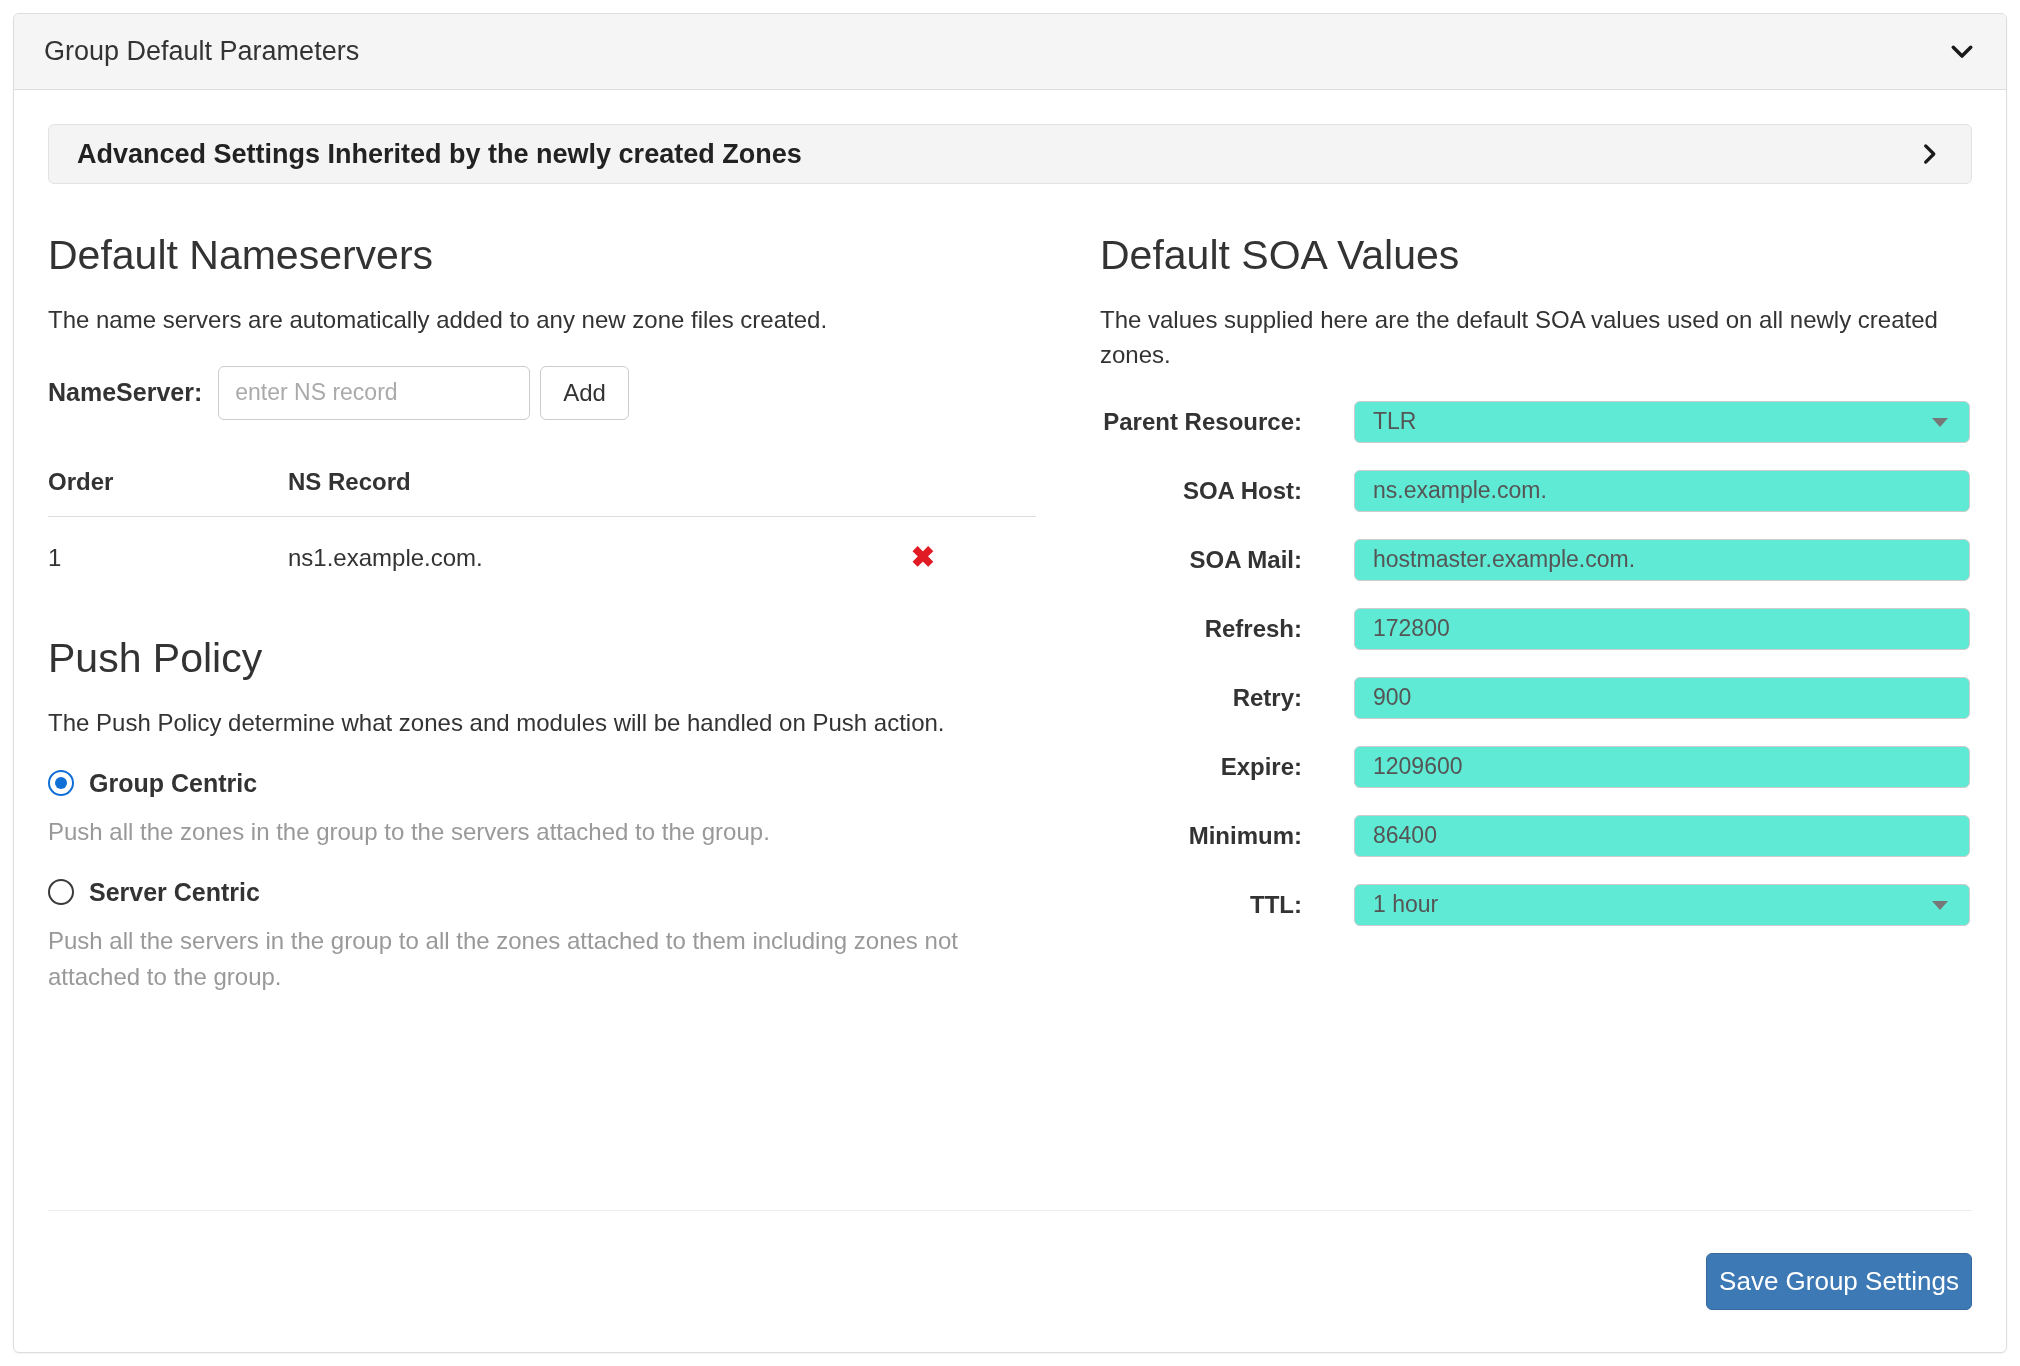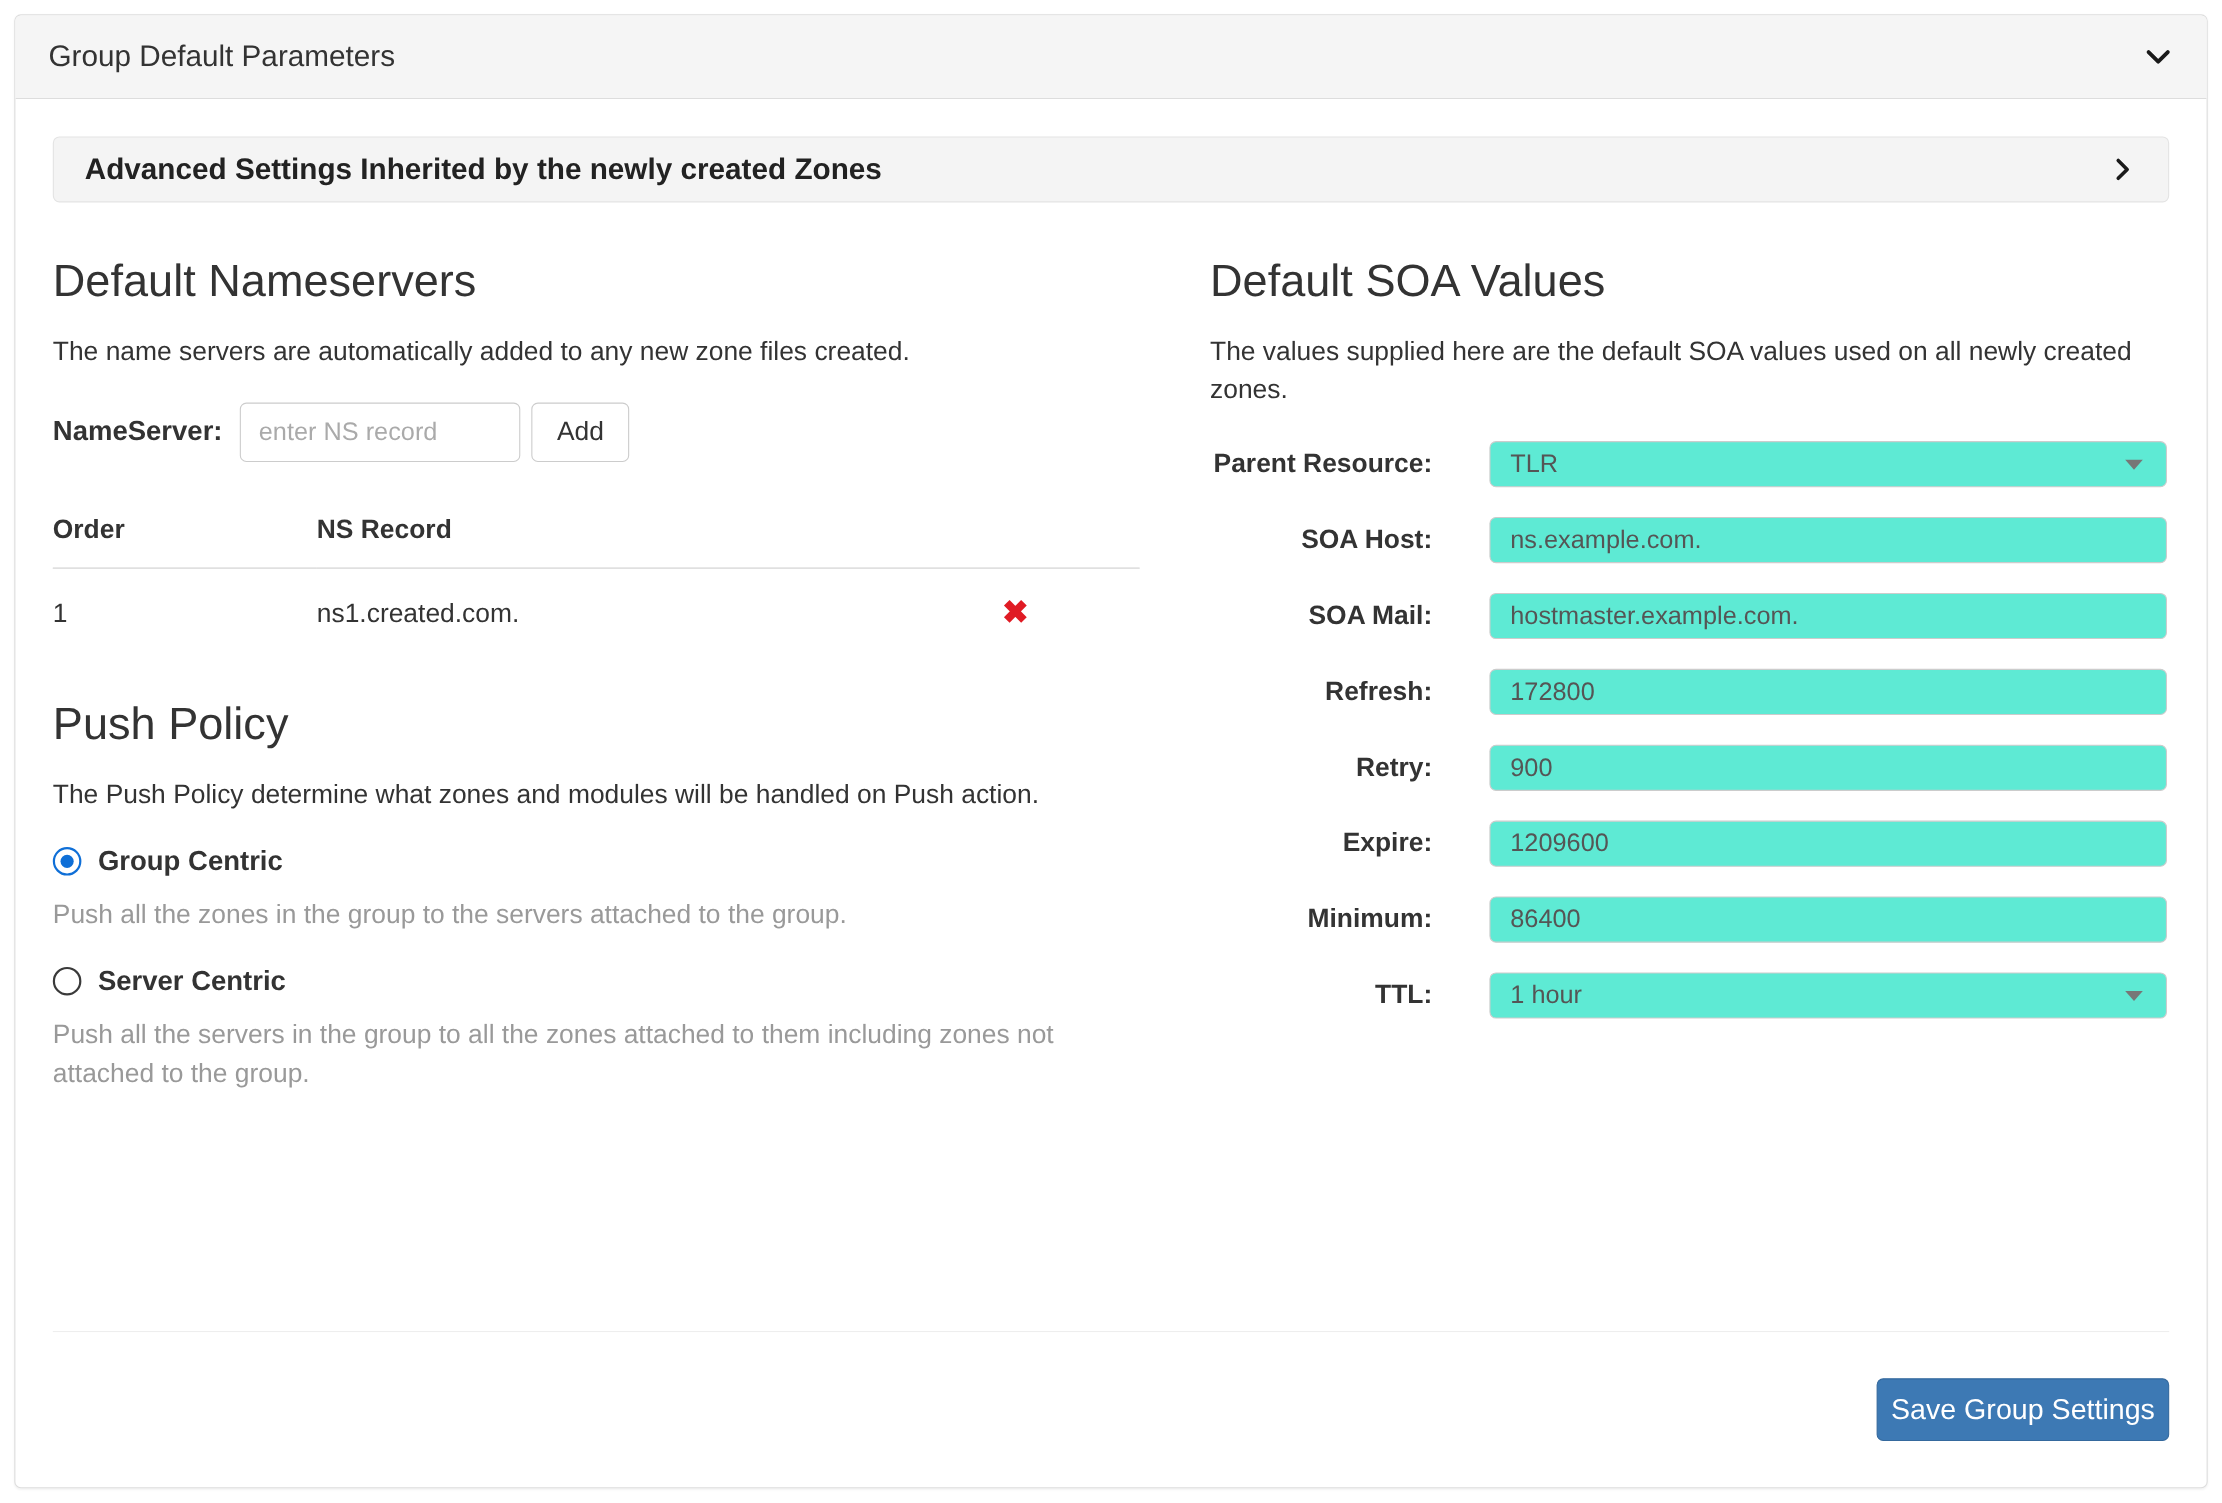--- a/index.html
+++ b/index.html
@@ -33,21 +33,21 @@
   .columns { display: flex; margin-top: 44px; flex: 1; }
   .col-left { width: 988px; margin-right: 64px; flex: none; }
   .col-right { flex: 1; }
   h2.section-title { font-size: 41px; font-weight: 500; color: #333; margin: 4px 0 24px; }
   .section-desc { font-size: 24px; color: #333; line-height: 1.45; margin-bottom: 28px; }
 
   
   .ns-row { display: flex; align-items: center; margin-bottom: 34px; }
   .ns-label { font-weight: bold; font-size: 25px; margin-right: 16px; white-space: nowrap; }
   .ns-input {
-    width: 255px; height: 54px; border: 1px solid #ccc; border-radius: 6px;
+    width: 312px; height: 54px; border: 1px solid #ccc; border-radius: 6px;
     padding: 0 16px; font-size: 23px; color: #555;
     font-family: "Liberation Sans", sans-serif;
   }
   .ns-input::placeholder { color: #aaa; }
   .add-btn {
     margin-left: 10px; height: 54px; padding: 0 22px;
     background: #fff; border: 1px solid #ccc; border-radius: 6px;
     font-size: 24px; color: #333; cursor: pointer;
     font-family: "Liberation Sans", sans-serif;
   }
@@ -151,21 +151,21 @@
           <thead>
             <tr>
               <th class="col-order">Order</th>
               <th>NS Record</th>
               <th class="col-actions"></th>
             </tr>
           </thead>
           <tbody>
             <tr>
               <td>1</td>
-              <td>ns1.created.com.</td>
+              <td>ns1.example.com.</td>
               <td class="col-actions">
                 <span class="delete-x">✖</span>
               </td>
             </tr>
           </tbody>
         </table>
 
         <h2 class="section-title push-title">Push Policy</h2>
         <p class="section-desc">The Push Policy determine what zones and modules will be handled on Push action.</p>
 

